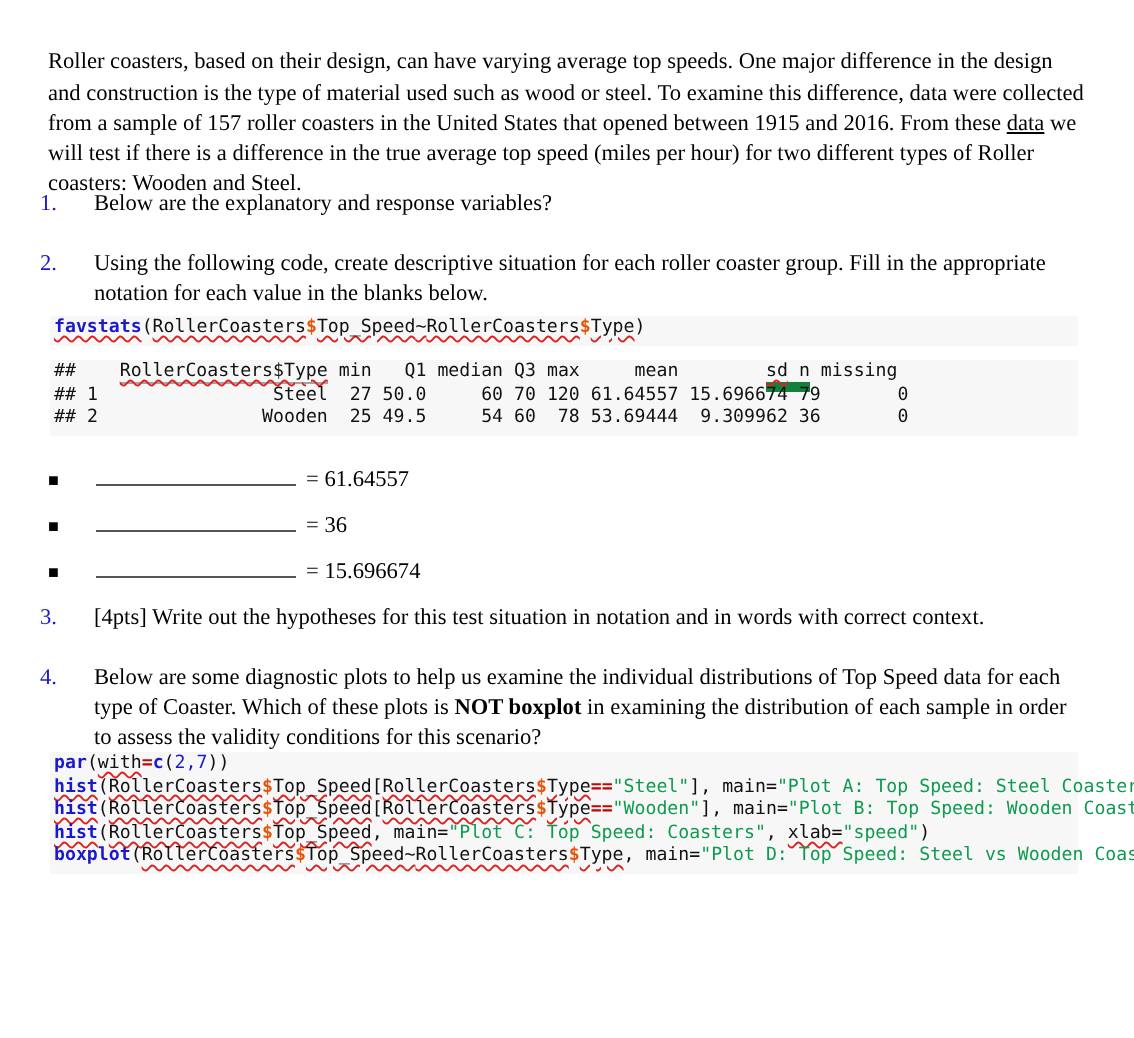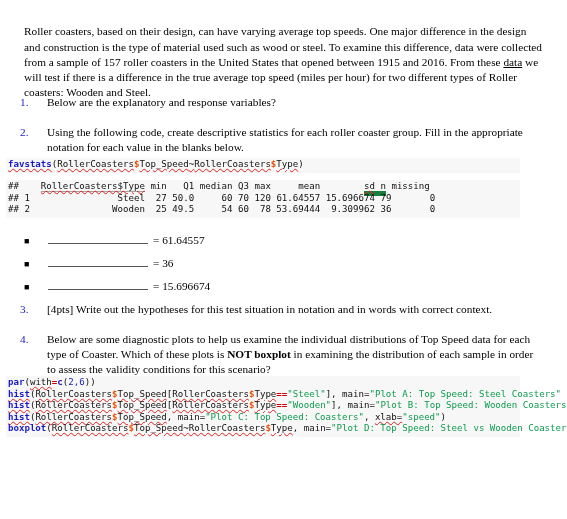--- a/index.html
+++ b/index.html
@@ -80,21 +80,21 @@
     height: 9px;
     margin-right: 5px;
   }
   .bullet .val {
     font-size: 11.3px;
   }
 
   
   .codeblock {
     position: absolute;
-    left: 6px;
+    left: 25px;
     background: #F7F7F7;
     font-family: "DejaVu Sans Mono", "Liberation Mono", monospace;
     font-size: 9.1px;
     line-height: 11.6px;
     white-space: pre;
     color: #111111;
     padding: 1px 2px 2px 2px;
     box-sizing: border-box;
   }
   .code-call { width: 514px; }
@@ -132,21 +132,21 @@
 
   <p class="intro"><span>Roller coasters, based on their design, can have varying average top speeds. One major difference in the design and construction is the type of material used such as wood or steel. To examine this difference, data were collected from a sample of 157 roller coasters in the United States that opened between 1915 and 2016. From these </span><span class="lnk">data</span><span> we will test if there is a difference in the true average top speed (miles per hour) for two different types of Roller coasters: Wooden and Steel.</span></p>
 
   <div class="qitem" style="top:95px;">
     <span class="num">1.</span>
     <span class="qbody">Below are the explanatory and response variables?</span>
   </div>
 
   <div class="qitem" style="top:125px;">
     <span class="num">2.</span>
-    <span class="qbody">Using the following code, create descriptive statistics for each roller coaster group. Fill in the appropriate notation for each value in the blanks below.</span>
+    <span class="qbody">Using the following code, create descriptive situation for each roller coaster group. Fill in the appropriate notation for each value in the blanks below.</span>
   </div>
 
   <div class="codeblock code-call" style="top:158px;"><span class="fn sq">favstats</span><span class="plain">(</span><span class="plain sq">RollerCoasters</span><span class="dollar">$</span><span class="plain sq">Top_Speed</span><span class="plain sq">~</span><span class="plain sq">RollerCoasters</span><span class="dollar">$</span><span class="plain sq">Type</span><span class="plain">)</span></div>
 
   <div class="codeblock code-out" style="top:180px;"><span class="outrow"><span>##</span>    <span class="sq redline">RollerCoasters$Type</span> <span>min</span>   <span>Q1</span> <span>median</span> <span>Q3</span> <span>max</span>     <span>mean</span>        <span class="sq blueline">sd</span><span class="blueline"> </span><span class="blueline">n</span> <span>missing</span></span><span class="outrow"><span>##</span> <span>1</span>                <span>Steel</span>  <span>27</span> <span>50.0</span>     <span>60</span> <span>70</span> <span>120</span> <span>61.64557</span> <span>15.696674</span> <span>79</span>       <span>0</span></span><span class="outrow"><span>##</span> <span>2</span>               <span>Wooden</span>  <span>25</span> <span>49.5</span>     <span>54</span> <span>60</span>  <span>78</span> <span>53.69444</span>  <span>9.309962</span> <span>36</span>       <span>0</span></span></div>
 
   <div class="bullet" style="top:233px;">
     <span class="dot">■</span>
     <span class="blank"></span>
     <span class="val">=</span>&nbsp;<span class="val">61.64557</span>
@@ -165,19 +165,19 @@
   <div class="qitem" style="top:302px;">
     <span class="num">3.</span>
     <span class="qbody">[4pts] Write out the hypotheses for this test situation in notation and in words with correct context.</span>
   </div>
 
   <div class="qitem" style="top:332px;">
     <span class="num">4.</span>
     <span class="qbody"><span>Below are some diagnostic plots to help us examine the individual distributions of Top Speed data for each type of Coaster. Which of these plots is </span><span class="bold">NOT boxplot</span><span> in examining the distribution of each sample in order to assess the validity conditions for this scenario?</span></span>
   </div>
 
-  <div class="codeblock code-plots" style="top:376px;"><span class="fn">par</span><span class="plain">(</span><span class="plain sq">with</span><span class="op">=</span><span class="fn">c</span><span class="plain">(</span><span class="num">2,6</span><span class="plain">))</span>
+  <div class="codeblock code-plots" style="top:376px;"><span class="fn">par</span><span class="plain">(</span><span class="plain sq">with</span><span class="op">=</span><span class="fn">c</span><span class="plain">(</span><span class="num">2,7</span><span class="plain">))</span>
 <span class="fn sq">hist</span><span class="plain">(</span><span class="plain sq">RollerCoasters</span><span class="dollar">$</span><span class="plain sq">Top_Speed</span><span class="plain">[</span><span class="plain sq">RollerCoasters</span><span class="dollar">$</span><span class="plain sq">Type</span><span class="op">==</span><span class="str">"Steel"</span><span class="plain">], </span><span class="plain">main=</span><span class="str">"Plot A: Top Speed: Steel Coasters"</span>
 <span class="fn sq">hist</span><span class="plain">(</span><span class="plain sq">RollerCoasters</span><span class="dollar">$</span><span class="plain sq">Top_Speed</span><span class="plain">[</span><span class="plain sq">RollerCoasters</span><span class="dollar">$</span><span class="plain sq">Type</span><span class="op">==</span><span class="str">"Wooden"</span><span class="plain">], </span><span class="plain">main=</span><span class="str">"Plot B: Top Speed: Wooden Coasters"</span>
 <span class="fn sq">hist</span><span class="plain">(</span><span class="plain sq">RollerCoasters</span><span class="dollar">$</span><span class="plain sq">Top_Speed</span><span class="plain">, </span><span class="plain">main=</span><span class="str">"Plot C: Top Speed: Coasters"</span><span class="plain">, </span><span class="plain sq">xlab=</span><span class="str">"speed"</span><span class="plain">)</span>
 <span class="fn">boxplot</span><span class="plain">(</span><span class="plain sq">RollerCoasters</span><span class="dollar">$</span><span class="plain sq">Top_Speed</span><span class="plain sq">~</span><span class="plain sq">RollerCoasters</span><span class="dollar">$</span><span class="plain sq">Type</span><span class="plain">, </span><span class="plain">main=</span><span class="str">"Plot D: Top Speed: Steel vs Wooden Coasters"</span></div>
 
 </div>
 
 </body></html>

